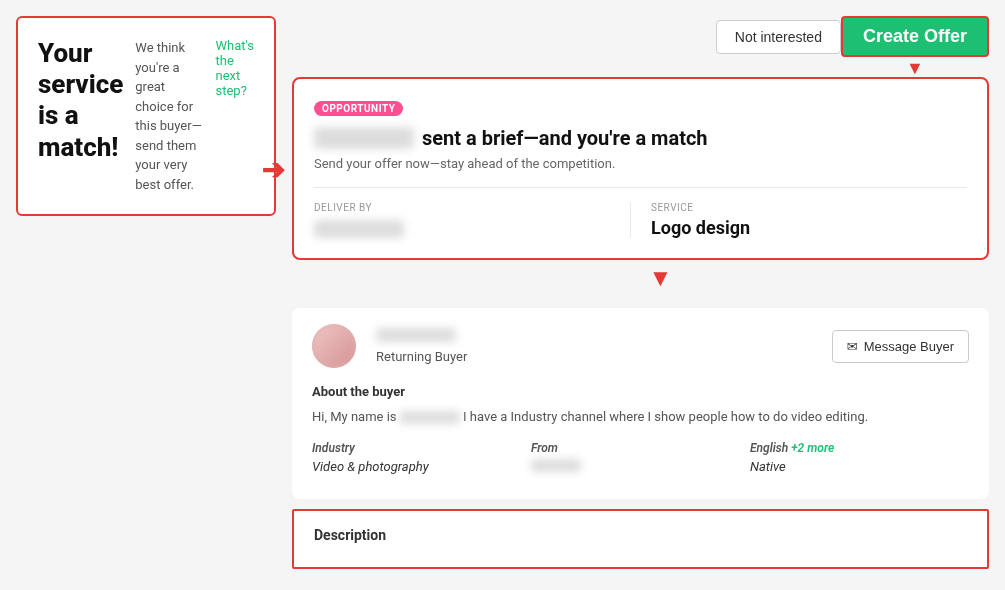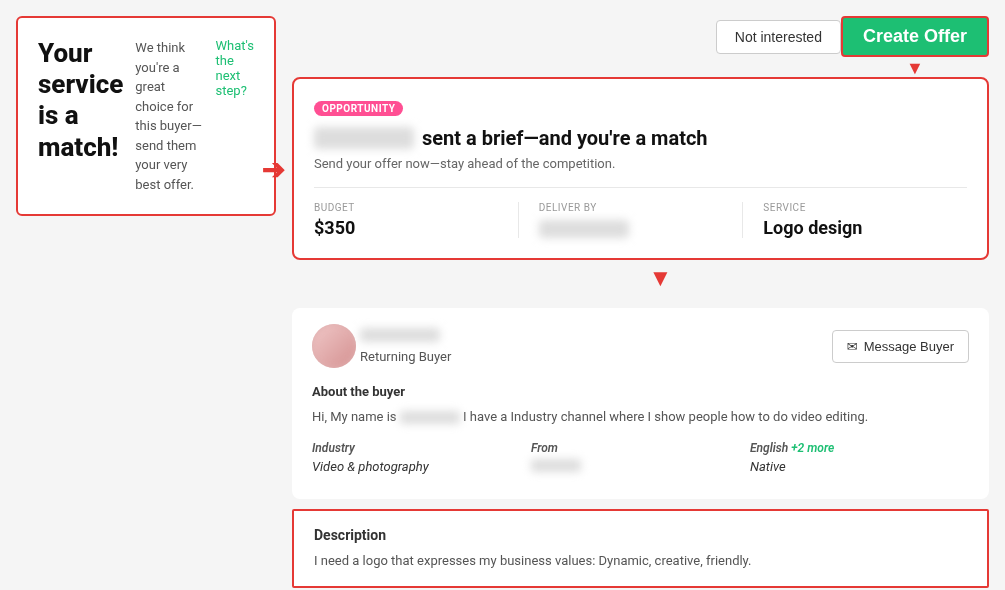--- a/index.html
+++ b/index.html
@@ -189,21 +189,21 @@
     .buyer-header {
       display: flex;
       align-items: center;
       justify-content: space-between;
       margin-bottom: 16px;
     }
 
     .buyer-info {
       display: flex;
       align-items: center;
-      gap: 4px;
+      gap: 20px;
     }
 
     .avatar {
       width: 44px;
       height: 44px;
       border-radius: 50%;
       background: #e0b0b0;
       display: flex;
       align-items: center;
       justify-content: center;
@@ -358,24 +358,20 @@
 
     <div class="opportunity-card">
       <div class="opportunity-badge">OPPORTUNITY</div>
       <div class="opportunity-title">
         <span class="blurred-name"></span>
         <span>sent a brief—and you're a match</span>
       </div>
       <p class="opportunity-subtitle">Send your offer now—stay ahead of the competition.</p>
       <div class="opportunity-details">
         <div class="detail-item">
-          <div class="detail-label">BUDGET</div>
-          <div class="detail-value">$350</div>
-        </div>
-        <div class="detail-item">
           <div class="detail-label">DELIVER BY</div>
           <div class="detail-value">
             <span class="blurred-val detail-value" style="display:inline-block;width:90px;height:18px;background:#ddd;border-radius:4px;filter:blur(4px);"></span>
           </div>
         </div>
         <div class="detail-item">
           <div class="detail-label">SERVICE</div>
           <div class="detail-value">Logo design</div>
         </div>
       </div>
@@ -425,16 +421,15 @@
             <span>English </span><span class="lang-more">+2 more</span>
           </div>
           <div class="meta-value">Native</div>
         </div>
       </div>
     </div>
   </div>
 
   <div class="description-section">
     <h3>Description</h3>
-    <p>I need a logo that expresses my business values: Dynamic, creative, friendly.</p>
   </div>
 
 </div>
 
 </body></html>

